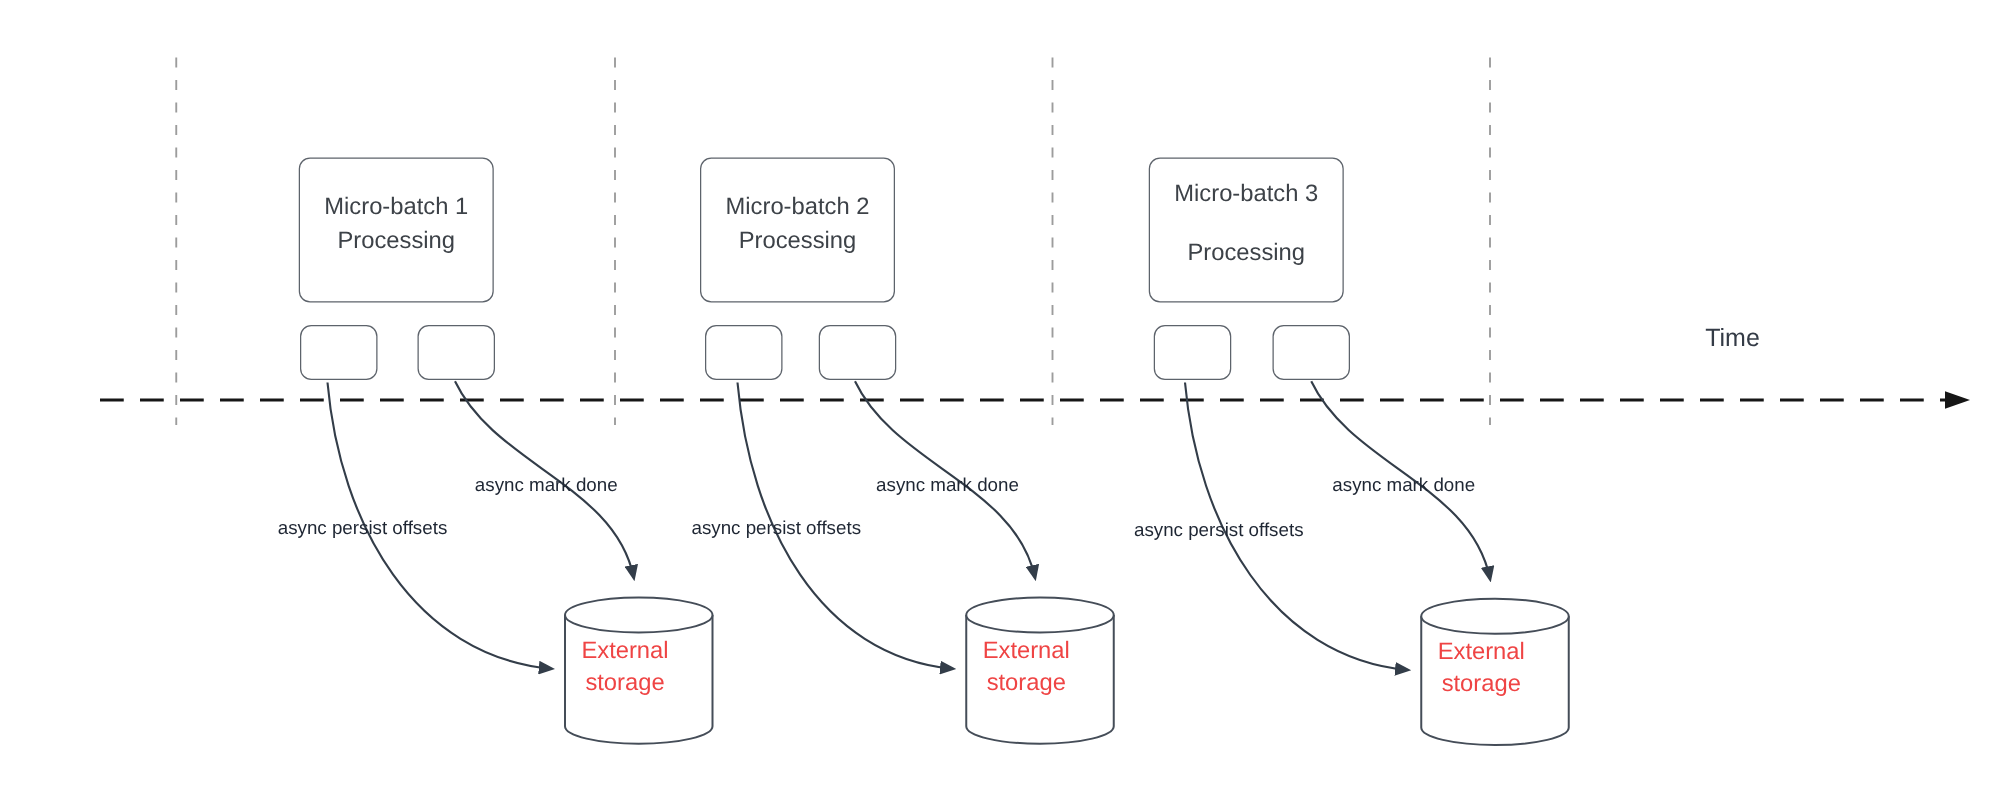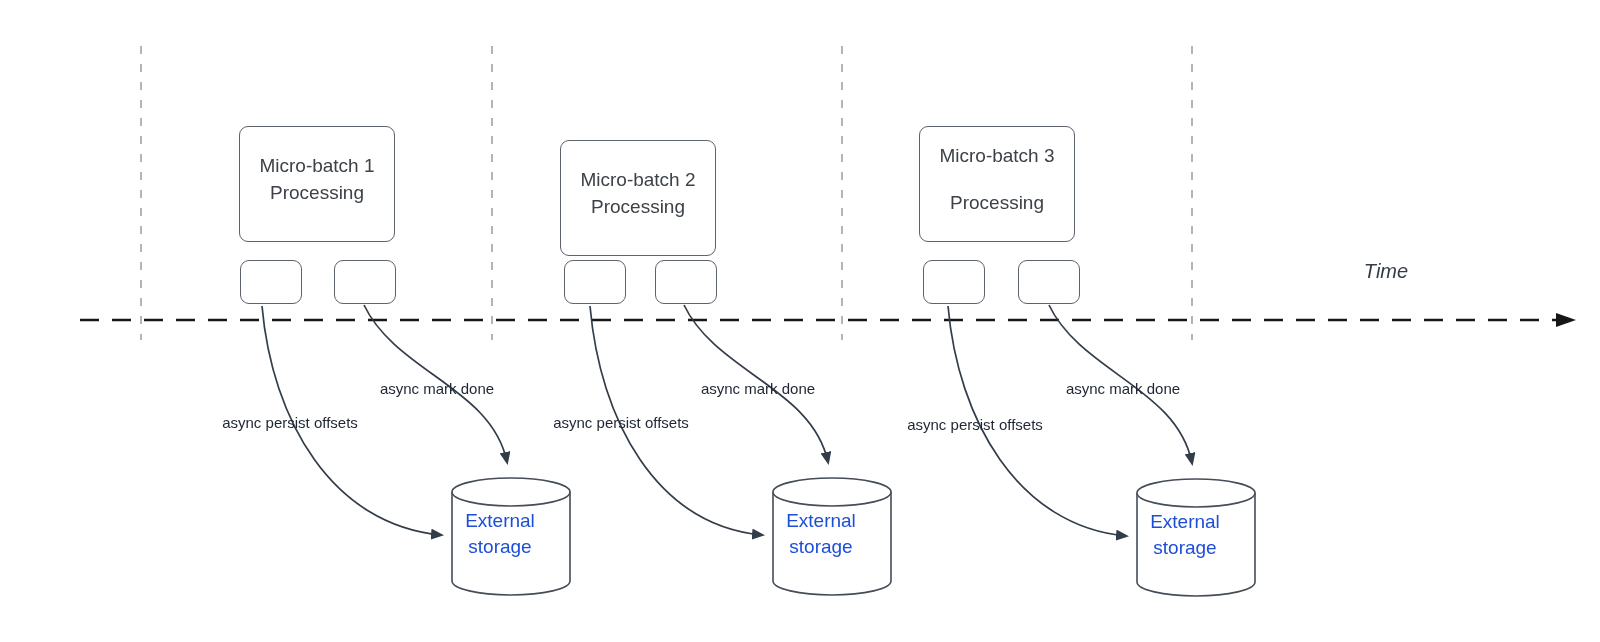--- a/index.html
+++ b/index.html
@@ -54,29 +54,28 @@
     font-weight: 400;
     color: #1e2633;
     white-space: nowrap;
   }
   .storage-text {
     position: absolute;
     width: 96px;
     text-align: center;
     font-size: 19px;
     line-height: 26px;
-    color: #1d4ed8;
+    color: #ef4444;
   }
   .time-label {
     position: absolute;
     width: 100px;
     text-align: center;
     font-size: 20px;
     color: #343b46;
-    font-style: italic;
   }
 </style>
 </head>
 <body>
 
 <div class="canvas">
 
   <svg class="layer" width="1600" height="642" viewBox="0 0 1600 642">
     <defs>
       <marker id="arrow-dark" markerWidth="13" markerHeight="11" refX="10" refY="5.5" orient="auto" markerUnits="userSpaceOnUse">
@@ -119,21 +118,21 @@
   </div>
   <div class="small-box" style="left:240px; top:260px;"></div>
   <div class="small-box" style="left:334px; top:260px;"></div>
   <div class="edge-label" style="left:180px; top:414px;">async persist offsets</div>
   <div class="edge-label" style="left:327px; top:380px;">async mark done</div>
   <div class="storage-text" style="left:452px; top:508px;">
     <div>External</div>
     <div>storage</div>
   </div>
 
-  <div class="batch-box" style="left:560px; top:140px;">
+  <div class="batch-box" style="left:560px; top:126px;">
     <span>Micro-batch 2</span>
     <span>Processing</span>
   </div>
   <div class="small-box" style="left:564px; top:260px;"></div>
   <div class="small-box" style="left:655px; top:260px;"></div>
   <div class="edge-label" style="left:511px; top:414px;">async persist offsets</div>
   <div class="edge-label" style="left:648px; top:380px;">async mark done</div>
   <div class="storage-text" style="left:773px; top:508px;">
     <div>External</div>
     <div>storage</div>

